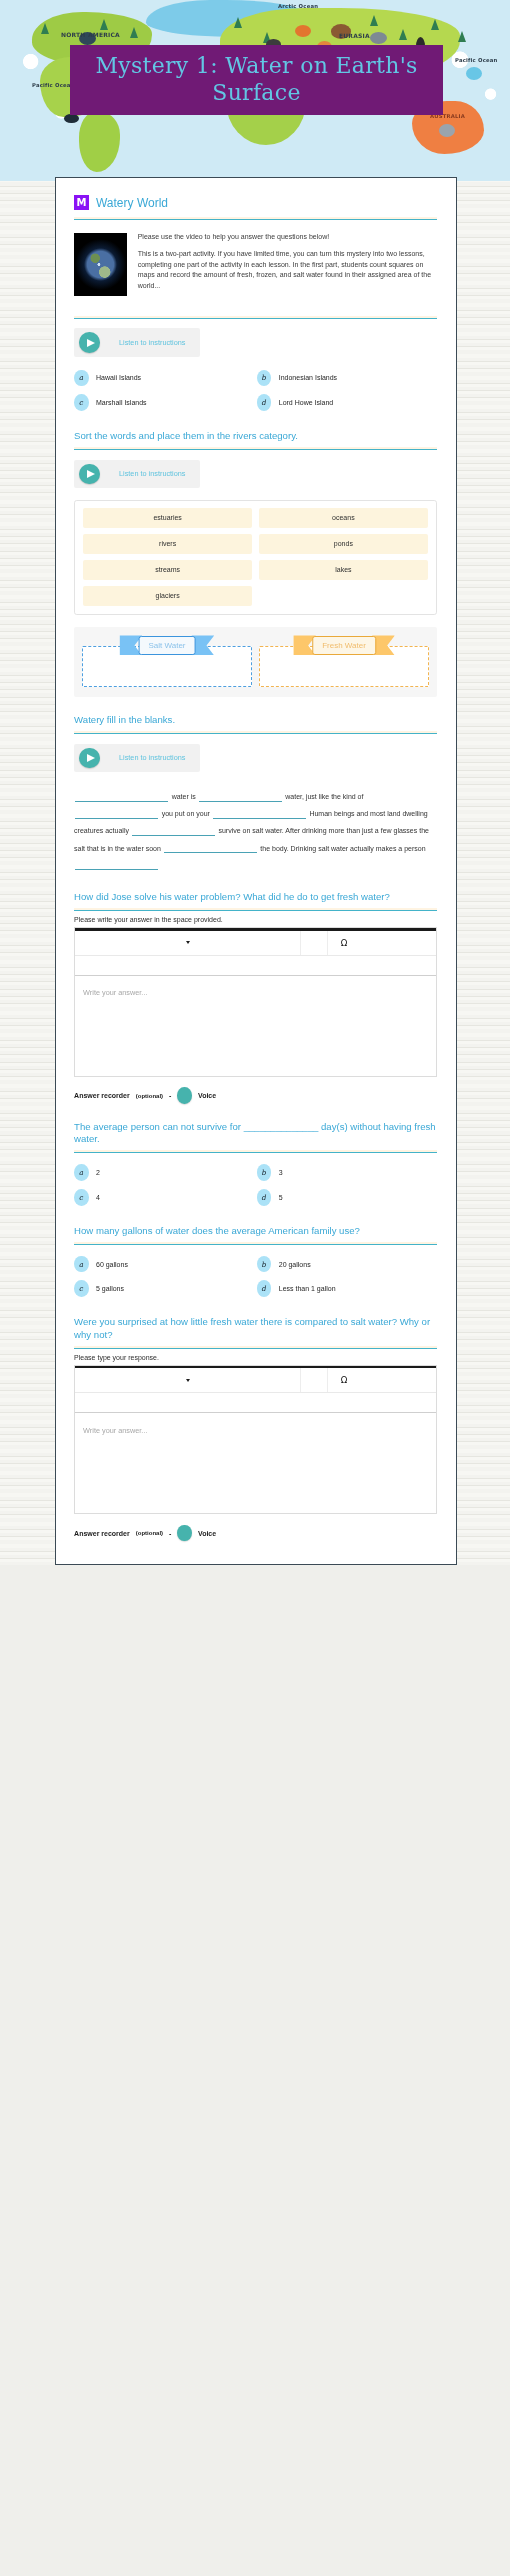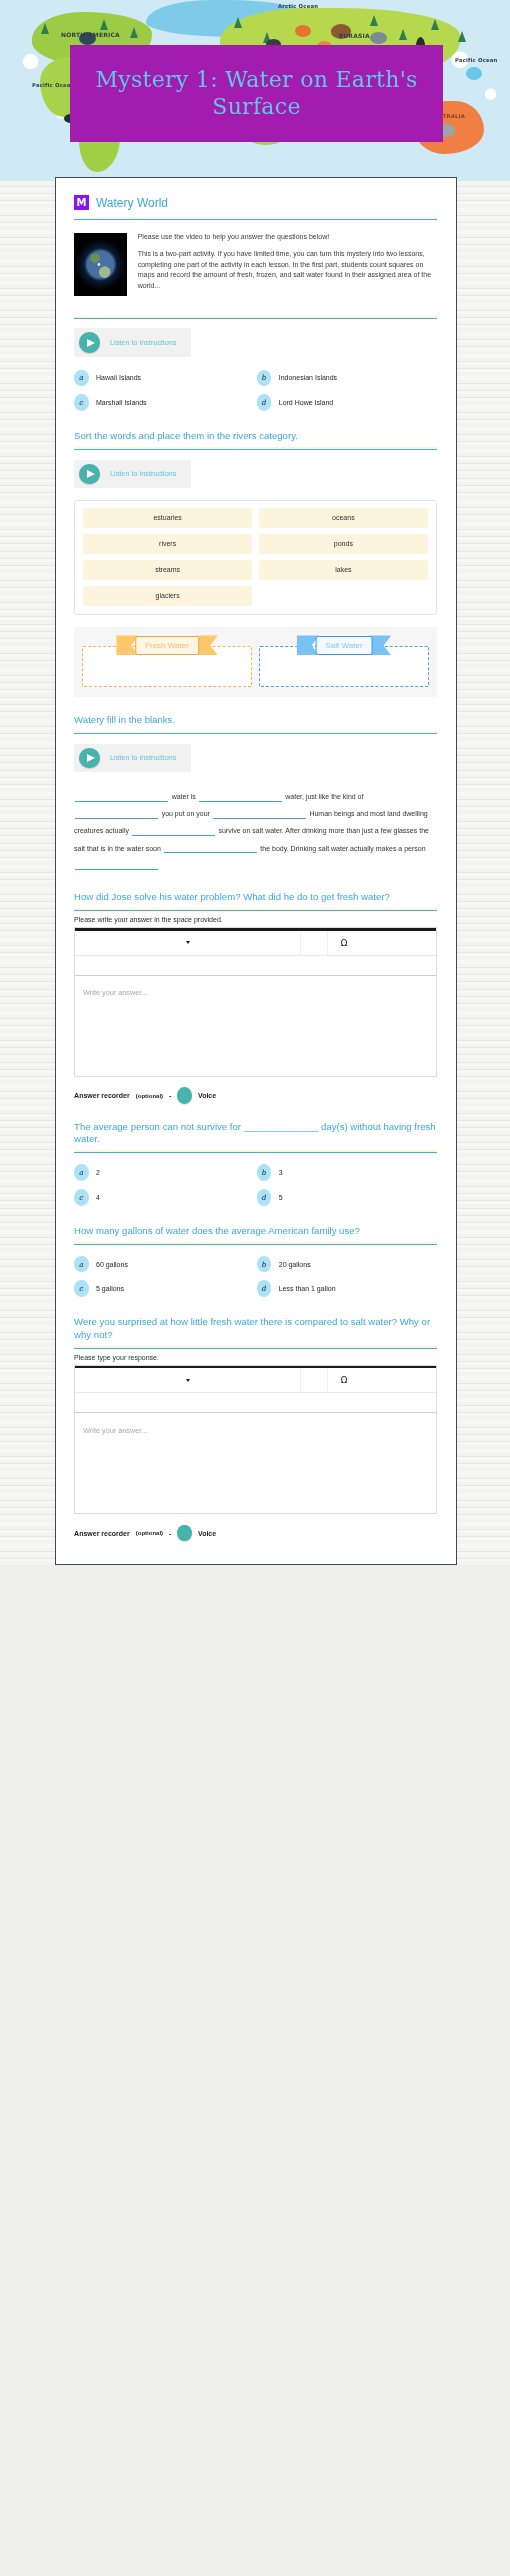--- a/index.html
+++ b/index.html
@@ -66,22 +66,22 @@
   .blob { position: absolute; border-radius: 50%; }
   .ocean-label {
     position: absolute;
     font-family: "DejaVu Sans", sans-serif;
     font-size: 5.3px; font-weight: 700; color: #2d3d4a;
     letter-spacing: 0.2px; line-height: 1.15; text-align:center;
   }
   .title-plate {
     position: absolute;
     left: 70px; top: 45px;
-    width: 373px; height: 97px;
-    background: #a21caf;
+    width: 373px; height: 70px;
+    background: #701a75;
     display: flex; align-items: center; justify-content: center;
     z-index: 6;
   }
   .title-plate h1 {
     font-family: "DejaVu Serif", serif;
     font-weight: 400;
     font-size: 22px;
     line-height: 1.22;
     color: #62c6e4;
     text-align: center;
@@ -129,21 +129,21 @@
   .q-block { margin-top: 17.3px; }
   .q-title {
     color: #3aa8d6; font-size: 9.6px; line-height: 1.28; font-weight: 400;
     margin-bottom: 4.7px;
   }
   .q-rule-orange { height: 2px; background: #fff4e2; }
   .q-rule-teal   { height: 0.7px; background: #43b3c9; }
 
   
   .listen-btn {
-    display: inline-flex; align-items: center; gap: 10px;
+    display: inline-flex; align-items: center; gap: 19px;
     background: #f1f1f1; border-radius: 2px;
     padding: 4px 14.6px 4px 5.3px;
     margin: 10px 0 1.3px 0;
   }
   .play-circle {
     width: 20.6px; height: 20.6px; border-radius: 50%;
     background: #46b3ad;
     box-shadow: 0 0.7px 1.3px rgba(0,0,0,.2);
     display: flex; align-items: center; justify-content: center;
     flex: 0 0 20.6px;
@@ -382,33 +382,33 @@
         <div class="word-chip">oceans</div>
         <div class="word-chip">rivers</div>
         <div class="word-chip">ponds</div>
         <div class="word-chip">streams</div>
         <div class="word-chip">lakes</div>
         <div class="word-chip">glaciers</div>
         <div class="word-chip empty"></div>
       </div>
 
       <div class="drop-wrap">
+        <div class="drop-zone salt">
+          <div class="drop-area"></div>
+          <div class="ribbon">
+            <span class="ribbon-tail left"></span>
+            <span class="ribbon-plate">Salt Water</span>
+            <span class="ribbon-tail right"></span>
+          </div>
+        </div>
         <div class="drop-zone fresh">
           <div class="drop-area"></div>
           <div class="ribbon">
             <span class="ribbon-tail left"></span>
             <span class="ribbon-plate">Fresh Water</span>
-            <span class="ribbon-tail right"></span>
-          </div>
-        </div>
-        <div class="drop-zone salt">
-          <div class="drop-area"></div>
-          <div class="ribbon">
-            <span class="ribbon-tail left"></span>
-            <span class="ribbon-plate">Salt Water</span>
             <span class="ribbon-tail right"></span>
           </div>
         </div>
       </div>
     </div>
 
     <div class="q-block">
       <div class="q-title">Watery fill in the blanks.</div>
       <div class="q-rule-orange"></div>
       <div class="q-rule-teal"></div>

